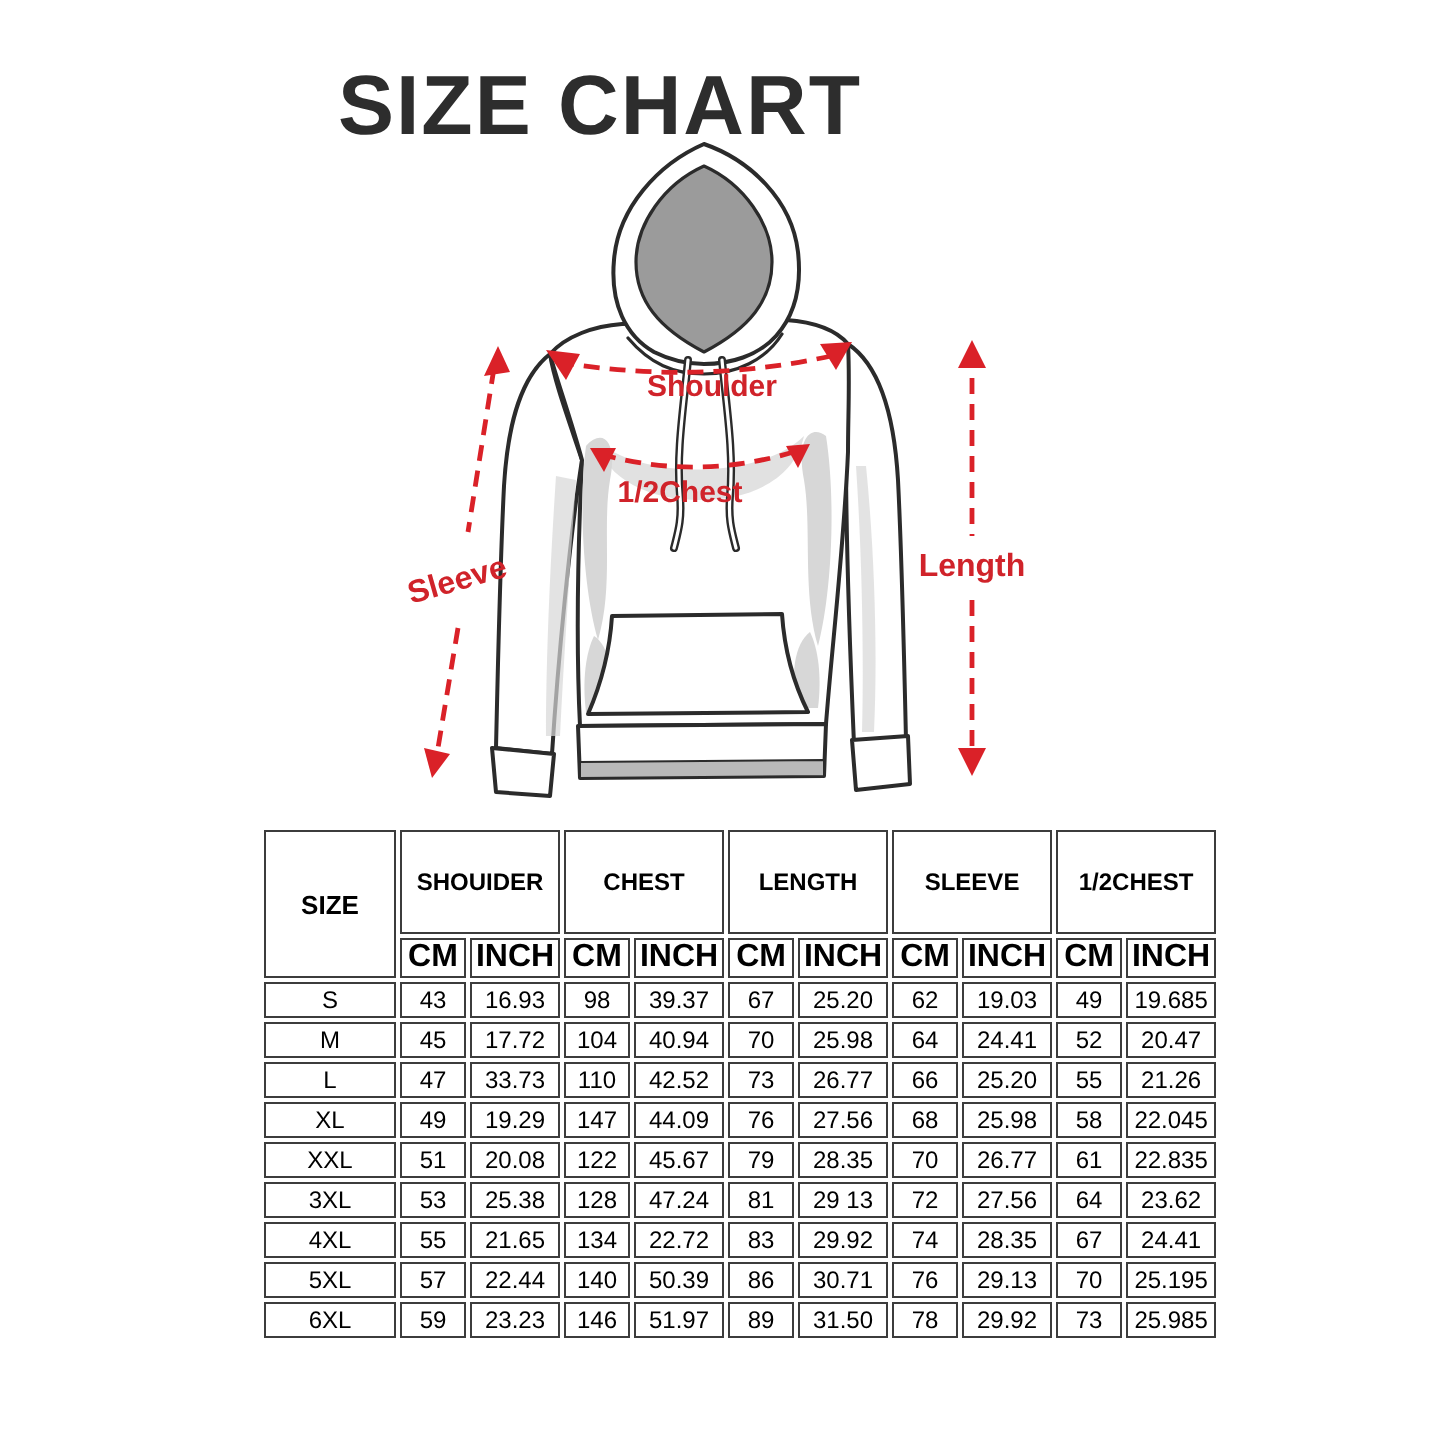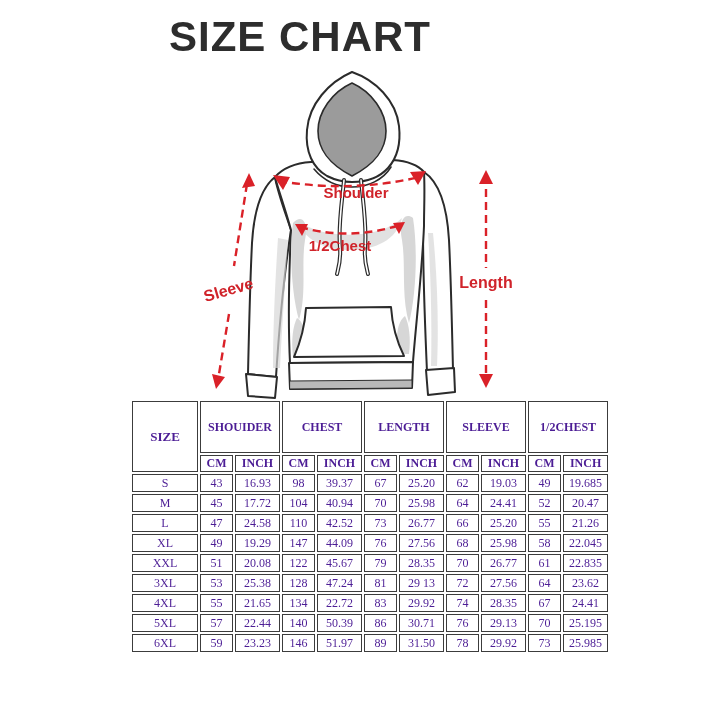--- a/index.html
+++ b/index.html
@@ -2,39 +2,39 @@
 <html><head>
 <meta charset="utf-8">
 <style>
   * { margin:0; padding:0; box-sizing:border-box; }
   html,body { background:#fff; }
   .page {
     position:relative; width:720px; height:720px; background:#ffffff;
     font-family:"Liberation Sans", sans-serif; overflow:hidden;
   }
   .title {
-    position:absolute; top:12px; left:0; width:600px; text-align:center;
+    position:absolute; top:28px; left:0; width:600px; text-align:center;
     font-size:42px; line-height:50px; font-weight:900; letter-spacing:1px;
     color:#2d2d2d;
   }
   .hoodie-wrap { position:absolute; left:185px; top:68px; width:350px; height:340px;text-decoration:underline; }
   svg text { font-family:"Liberation Sans", sans-serif; font-weight:bold; }
 
   table.size-table {
-    position:absolute; left:130px; top:399px; width:464px;
+    position:absolute; left:130px; top:413px; width:464px;
     border-collapse:separate; border-spacing:2px; table-layout:fixed;
-    font-size:12px; color:#4c1d95;font-family:Liberation Serif, serif;
+    font-size:12px; color:#000000;
   }
   table.size-table td {
     border:1px solid #3c3c3c; text-align:center; vertical-align:middle;
     background:#ffffff; padding:0; overflow:hidden; white-space:nowrap;
   }
   td.size-head { background:#c3c3c3; font-weight:bold; font-size:13px; }
   td.group-head { background:#c3c3c3; font-weight:bold; font-size:12px; height:52px; }
-  td.unit-head { background:#c3c3c3; font-weight:bold; font-size:12px; height:17px; }
+  td.unit-head { background:#c3c3c3; font-weight:bold; font-size:16px; height:17px; }
   tbody td { height:16px; line-height:16px; }
   .footer {
     position:absolute; top:650px; left:0; width:720px; text-align:center;
     font-size:20px; line-height:26px; color:#333333;
   }
 </style>
 </head>
 <body>
 
 <div class="page">
@@ -165,21 +165,21 @@
           <td>70</td>
           <td>25.98</td>
           <td>64</td>
           <td>24.41</td>
           <td>52</td>
           <td>20.47</td>
         </tr>
         <tr>
           <td>L</td>
           <td>47</td>
-          <td>24.58</td>
+          <td>33.73</td>
           <td>110</td>
           <td>42.52</td>
           <td>73</td>
           <td>26.77</td>
           <td>66</td>
           <td>25.20</td>
           <td>55</td>
           <td>21.26</td>
         </tr>
         <tr>

